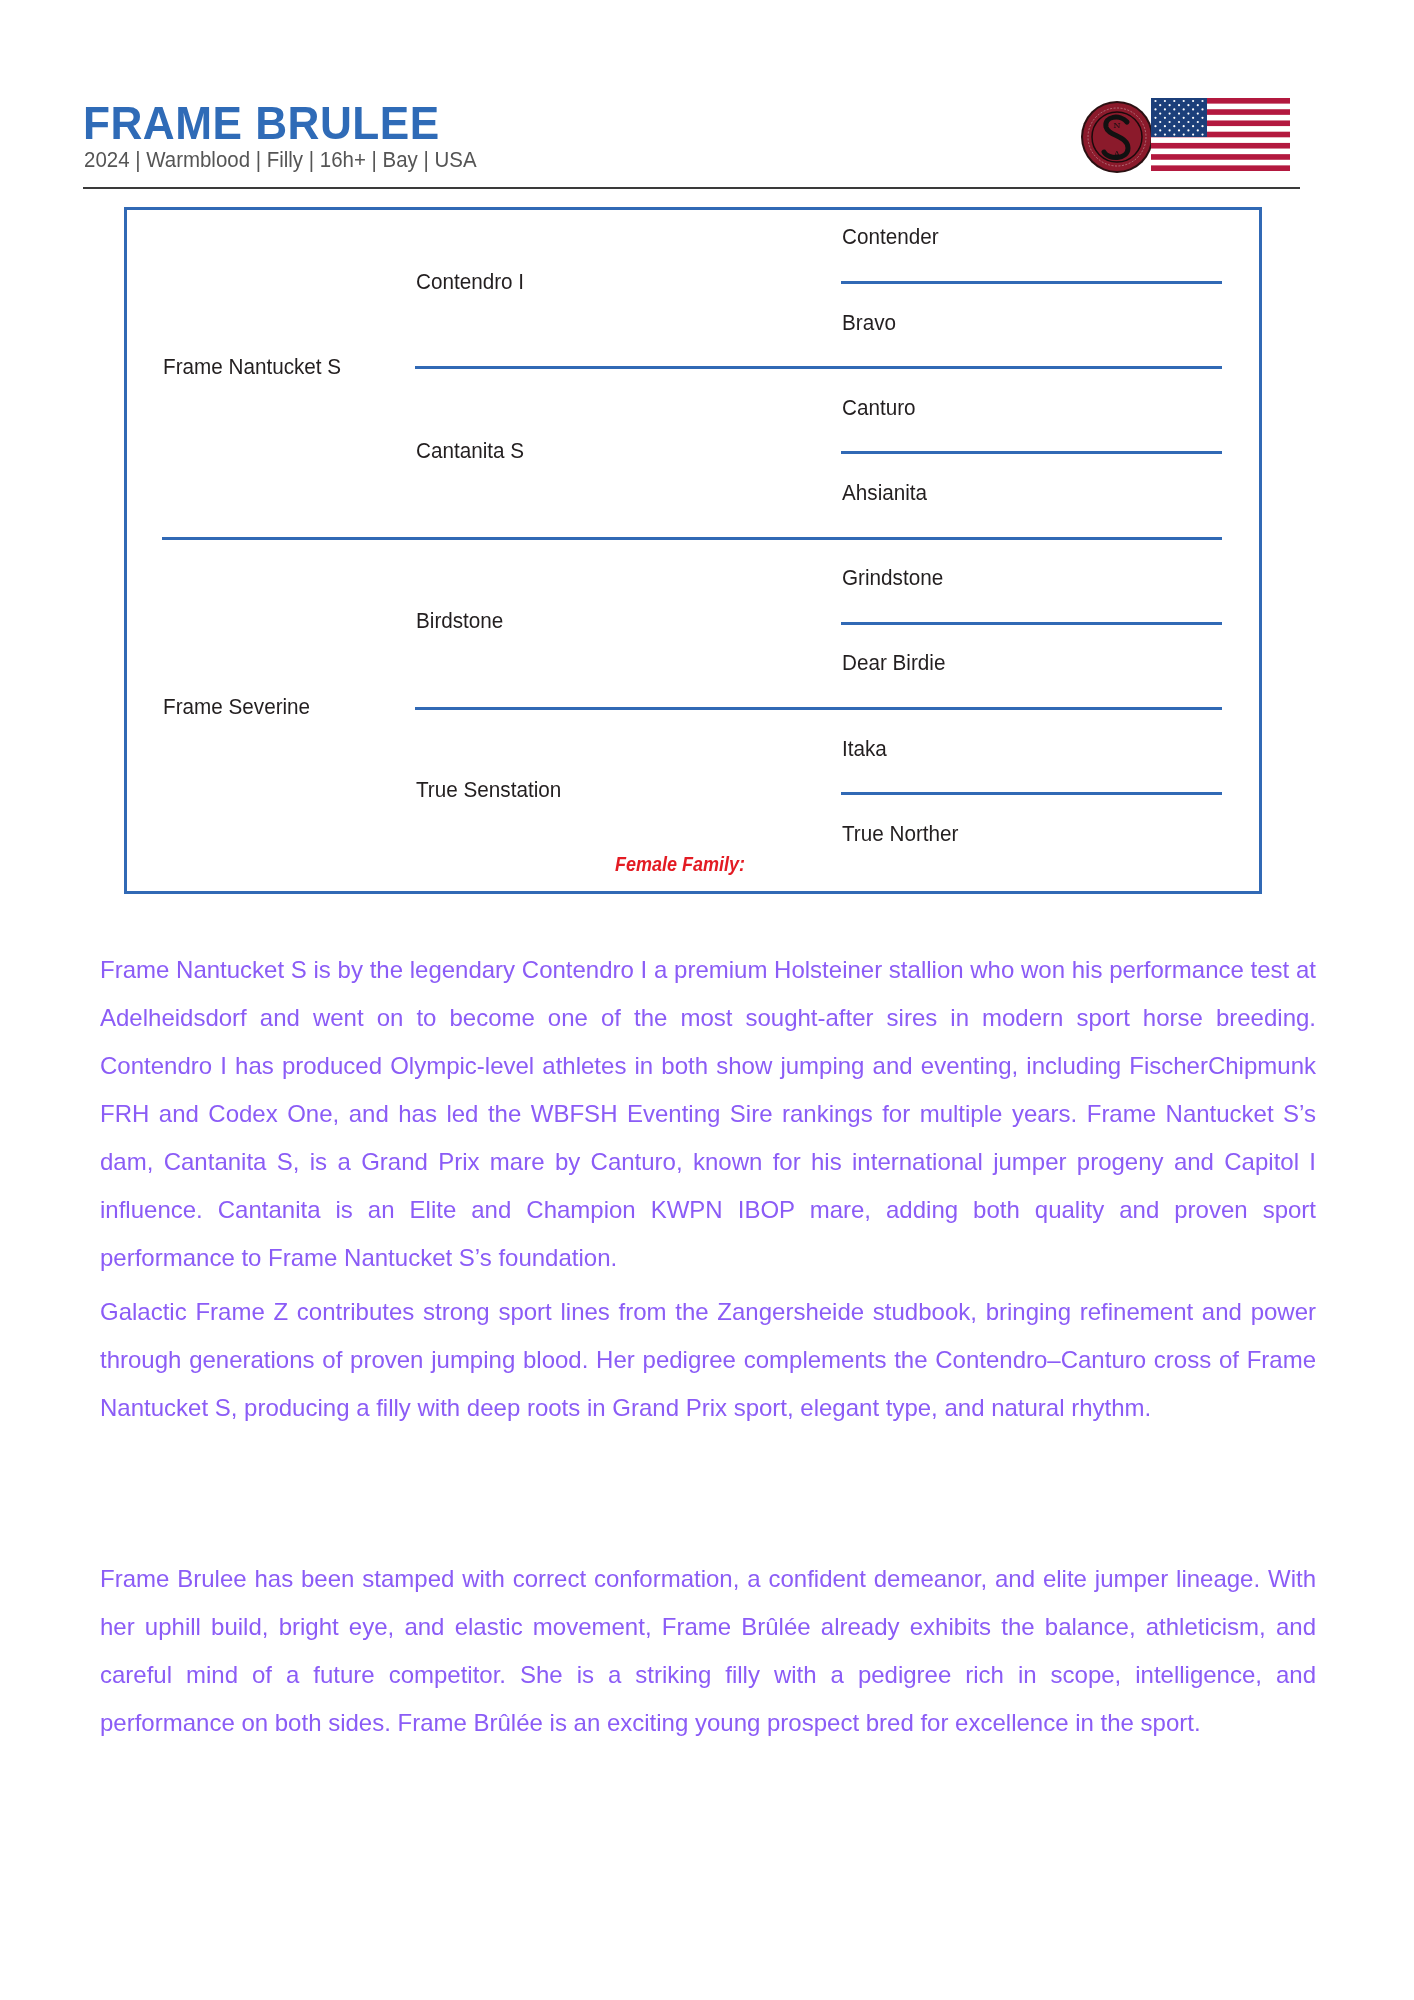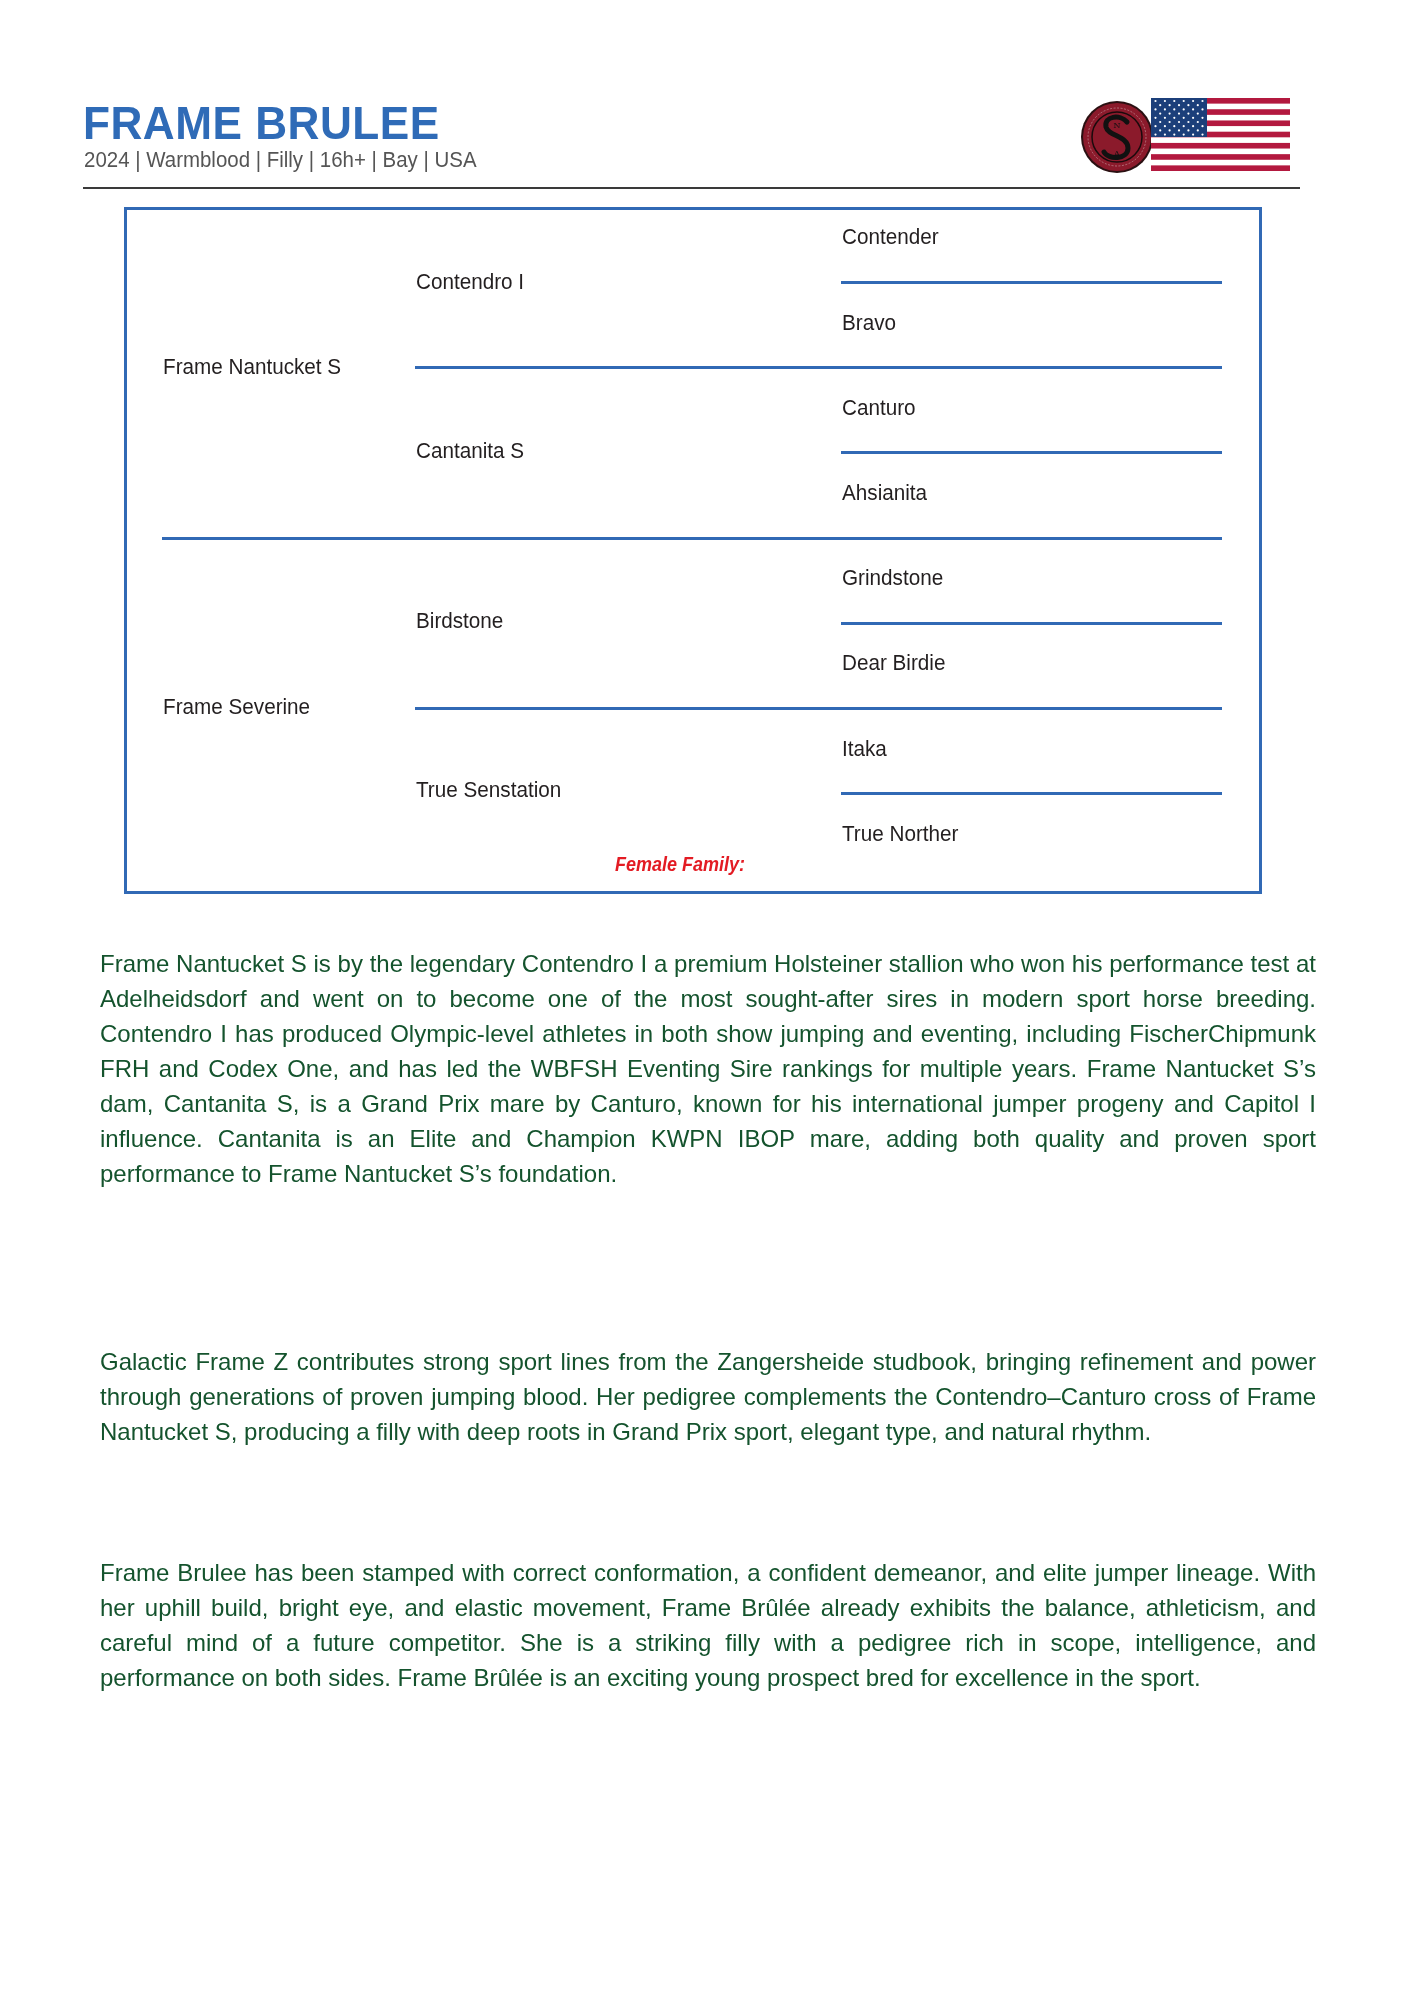--- a/index.html
+++ b/index.html
@@ -12,24 +12,24 @@
   .rule { position: absolute; left: 83px; top: 187px; width: 1217px; height: 2px; background: #3a3a3a; }
   .logo { position: absolute; left: 1080px; top: 100px; width: 74px; height: 74px; }
   .flag { position: absolute; left: 1151px; top: 98px; width: 139px; height: 73px; }
   .pedigree { position: absolute; left: 124px; top: 207px; width: 1132px; height: 681px;
               border: 3px solid #3169b5; }
   .hline { position: absolute; height: 3px; background: #3169b5; }
   .pname { position: absolute; font-size: 22px; line-height: 26px; color: #231f20; white-space: nowrap;
            transform: scaleX(0.94); transform-origin: left; }
   .female-family { position: absolute; left: 615px; top: 852px; font-size: 20px; line-height: 24px;
                    color: #e31b23; font-style: italic; font-weight: bold; transform: scaleX(0.9); transform-origin: left; }
-  .body-text { position: absolute; left: 100px; width: 1216px; font-size: 24px; line-height: 35px;
-               text-align: justify; color: #14532d; margin: 0; }
+  .body-text { position: absolute; left: 100px; width: 1216px; font-size: 24px; line-height: 48px;
+               text-align: justify; color: #8b5cf6; margin: 0; }
   #para1 { top: 946px; }
-  #para2 { top: 1344px; }
+  #para2 { top: 1288px; }
   #para3 { top: 1555px; }
 </style>
 </head>
 <body>
 
 <div class="title">FRAME BRULEE</div>
 <div class="subtitle">2024 | Warmblood | Filly | 16h+ | Bay | USA</div>
 
 <svg class="logo" viewBox="0 0 74 74">
   <circle cx="37" cy="37" r="36" fill="#2a1012"></circle>

